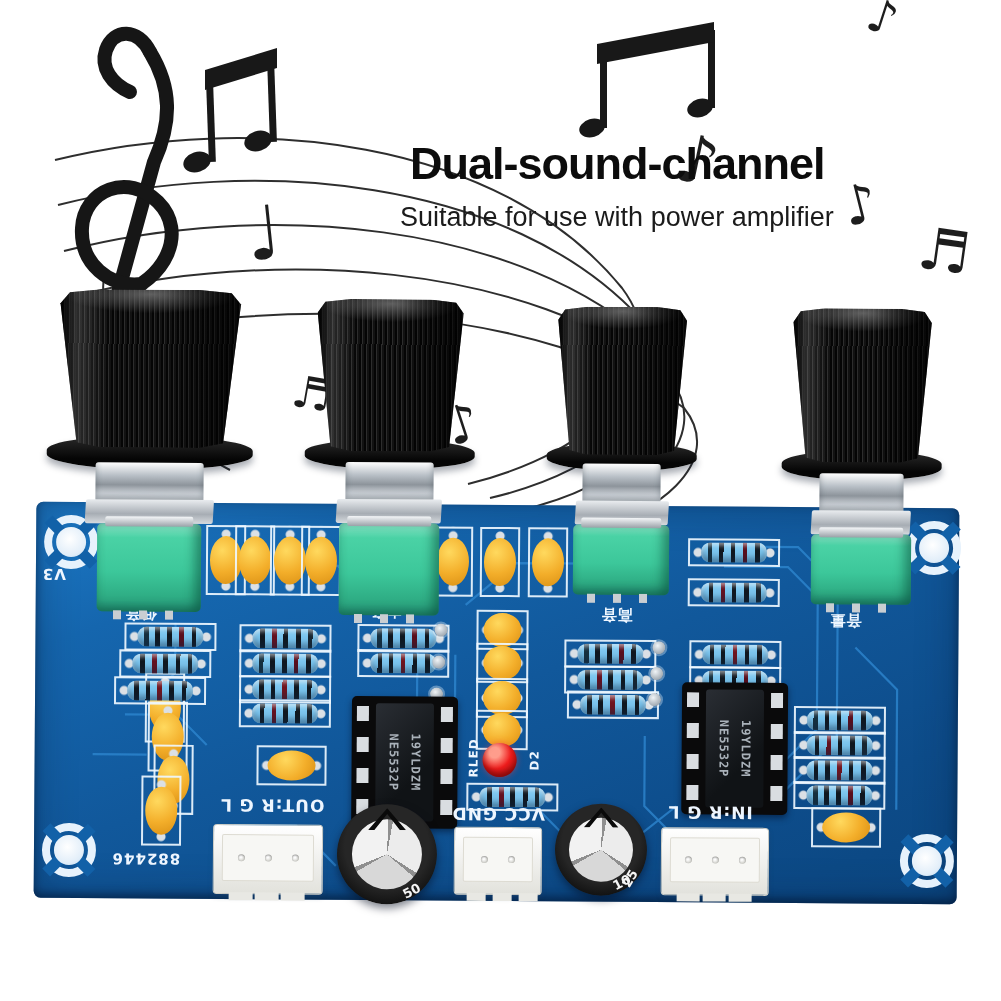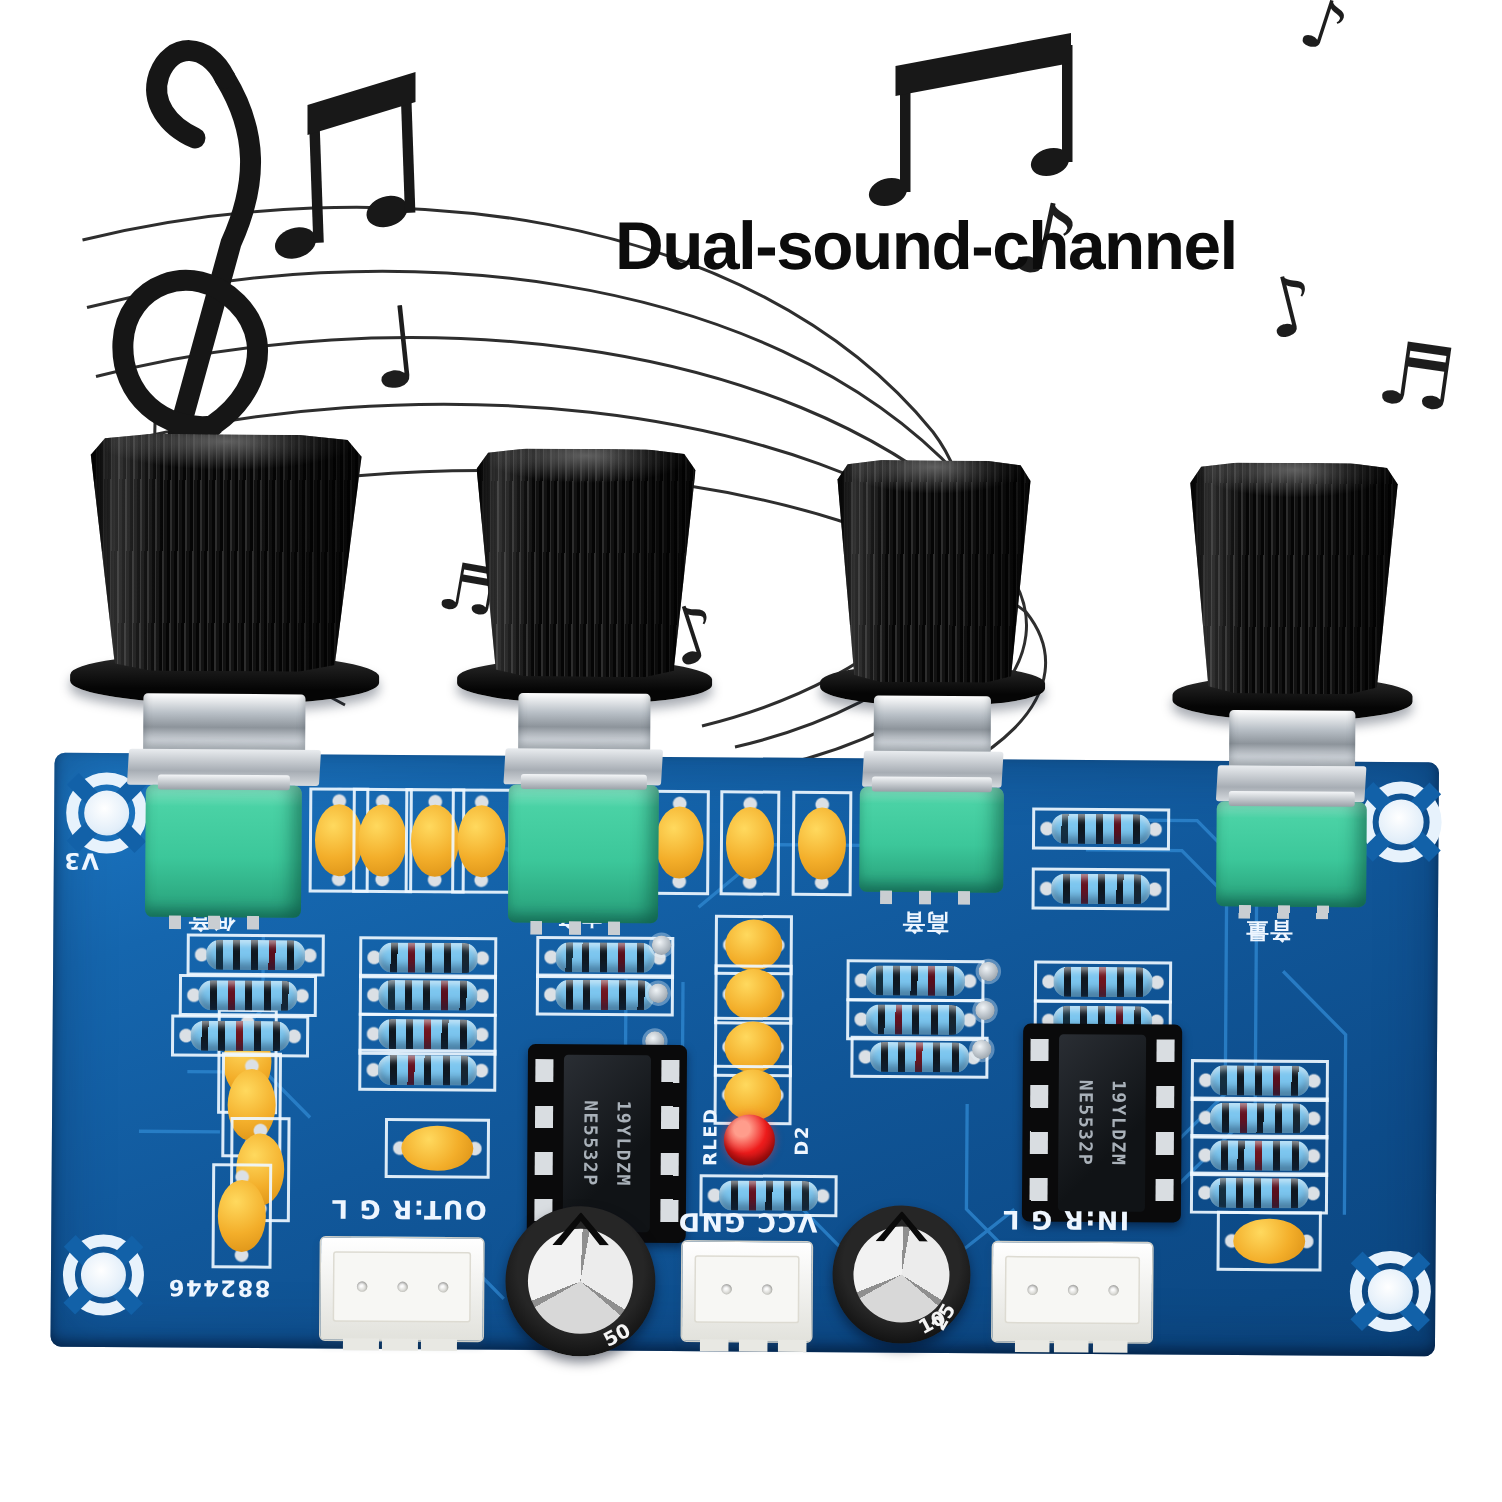--- a/index.html
+++ b/index.html
@@ -188,20 +188,21 @@
   <span class="note n0">♪</span>
   <span class="note n1">♪</span>
   <span class="note n2">♬</span>
   <span class="note n3">♪</span>
   <span class="note n4">♩</span>
   <span class="note n5">♪</span>
   <span class="note n6">♬</span>
 
   <div id="caption">
     <h1>Dual-sound-channel</h1>
+    <p>Suitable for use with power amplifier</p>
   </div>
 
   <div id="board">
 
     <svg id="traces" viewBox="0 0 923 396">
       <g fill="none" stroke="#2e86cf" stroke-width="2.2" opacity=".8">
         <path d="M700,40 L762,40 L802,80 L802,232 L752,282 L700,282"></path>
         <path d="M688,60 L752,60 L782,90 L782,222 L742,262"></path>
         <path d="M430,100 L480,58 L562,58"></path>
         <path d="M340,242 L382,202 L382,148"></path>

